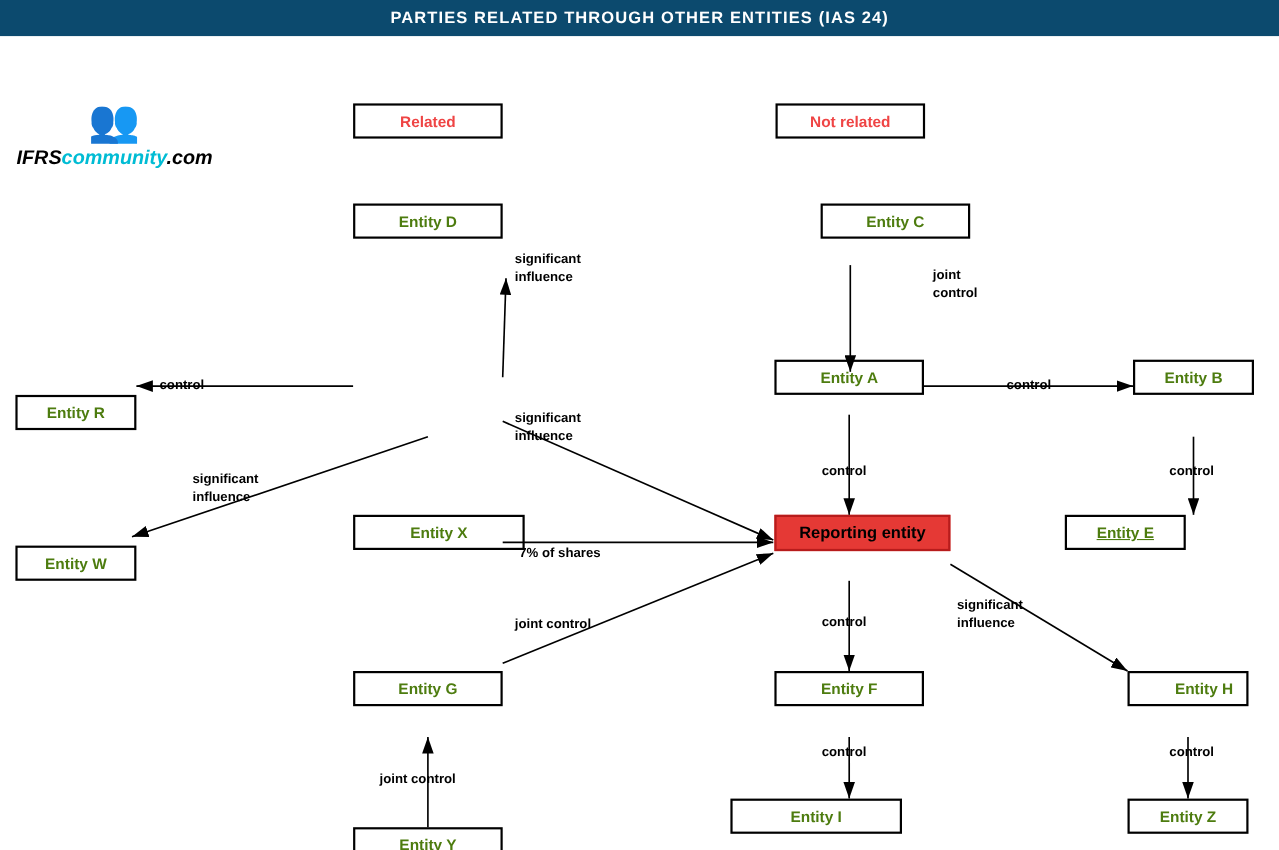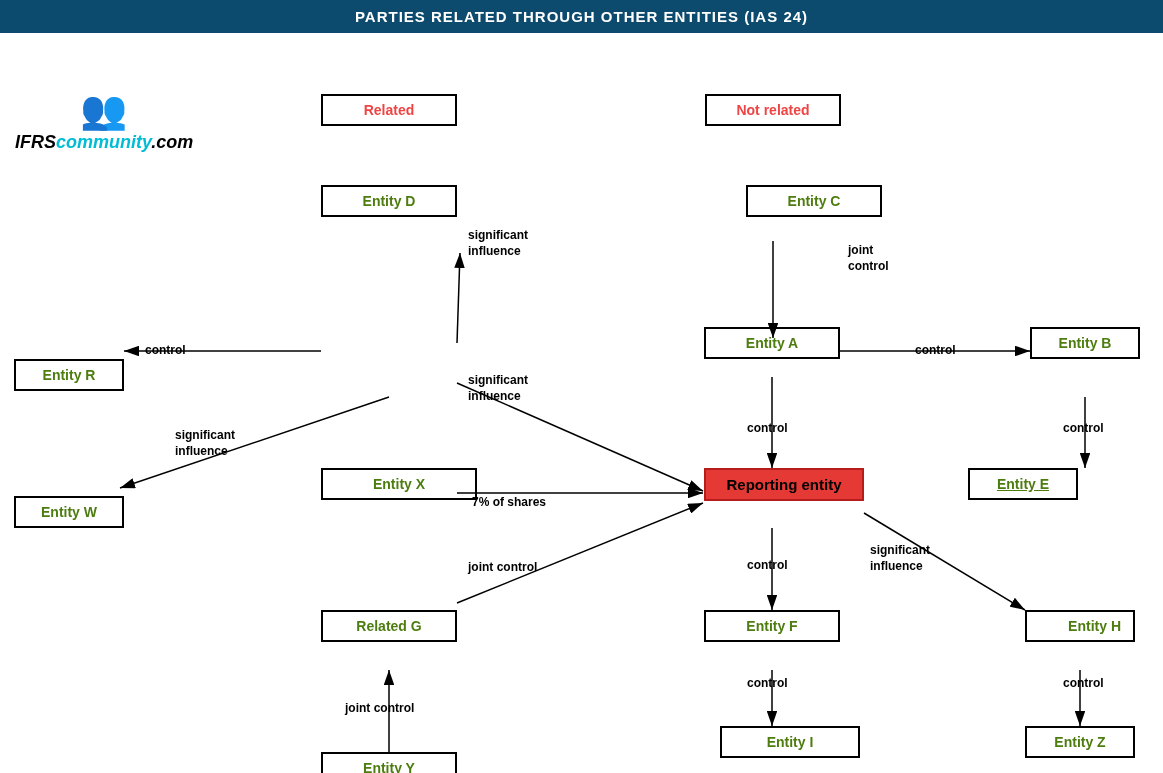--- a/index.html
+++ b/index.html
@@ -158,36 +158,36 @@
 
   <div class="entity-box reporting" style="left:704px; top:435px; width:160px;">
     <span>Reporting entity</span>
   </div>
 
   <div class="entity-box" style="left:968px; top:435px; width:110px;text-decoration:underline;">
     <span>Entity E</span>
   </div>
 
   <div class="entity-box" style="left:321px; top:577px; width:136px;">
-    <span>Related G</span>
+    <span>Entity G</span>
   </div>
 
   <div class="entity-box" style="left:704px; top:577px; width:136px;">
     <span>Entity F</span>
   </div>
 
   <div class="entity-box" style="left:1025px; top:577px; width:110px;text-align:right;">
     <span>Entity H</span>
   </div>
 
   <div class="entity-box" style="left:321px; top:719px; width:136px;">
     <span>Entity Y</span>
   </div>
 
-  <div class="entity-box" style="left:720px; top:693px; width:140px;">
+  <div class="entity-box" style="left:664px; top:693px; width:156px;">
     <span>Entity I</span>
   </div>
 
   <div class="entity-box" style="left:1025px; top:693px; width:110px;">
     <span>Entity Z</span>
   </div>
 
   <div class="arrow-label" style="left:468px; top:195px;">significant<br>influence</div>
 
   <div class="arrow-label" style="left:848px; top:210px;">joint<br>control</div>

